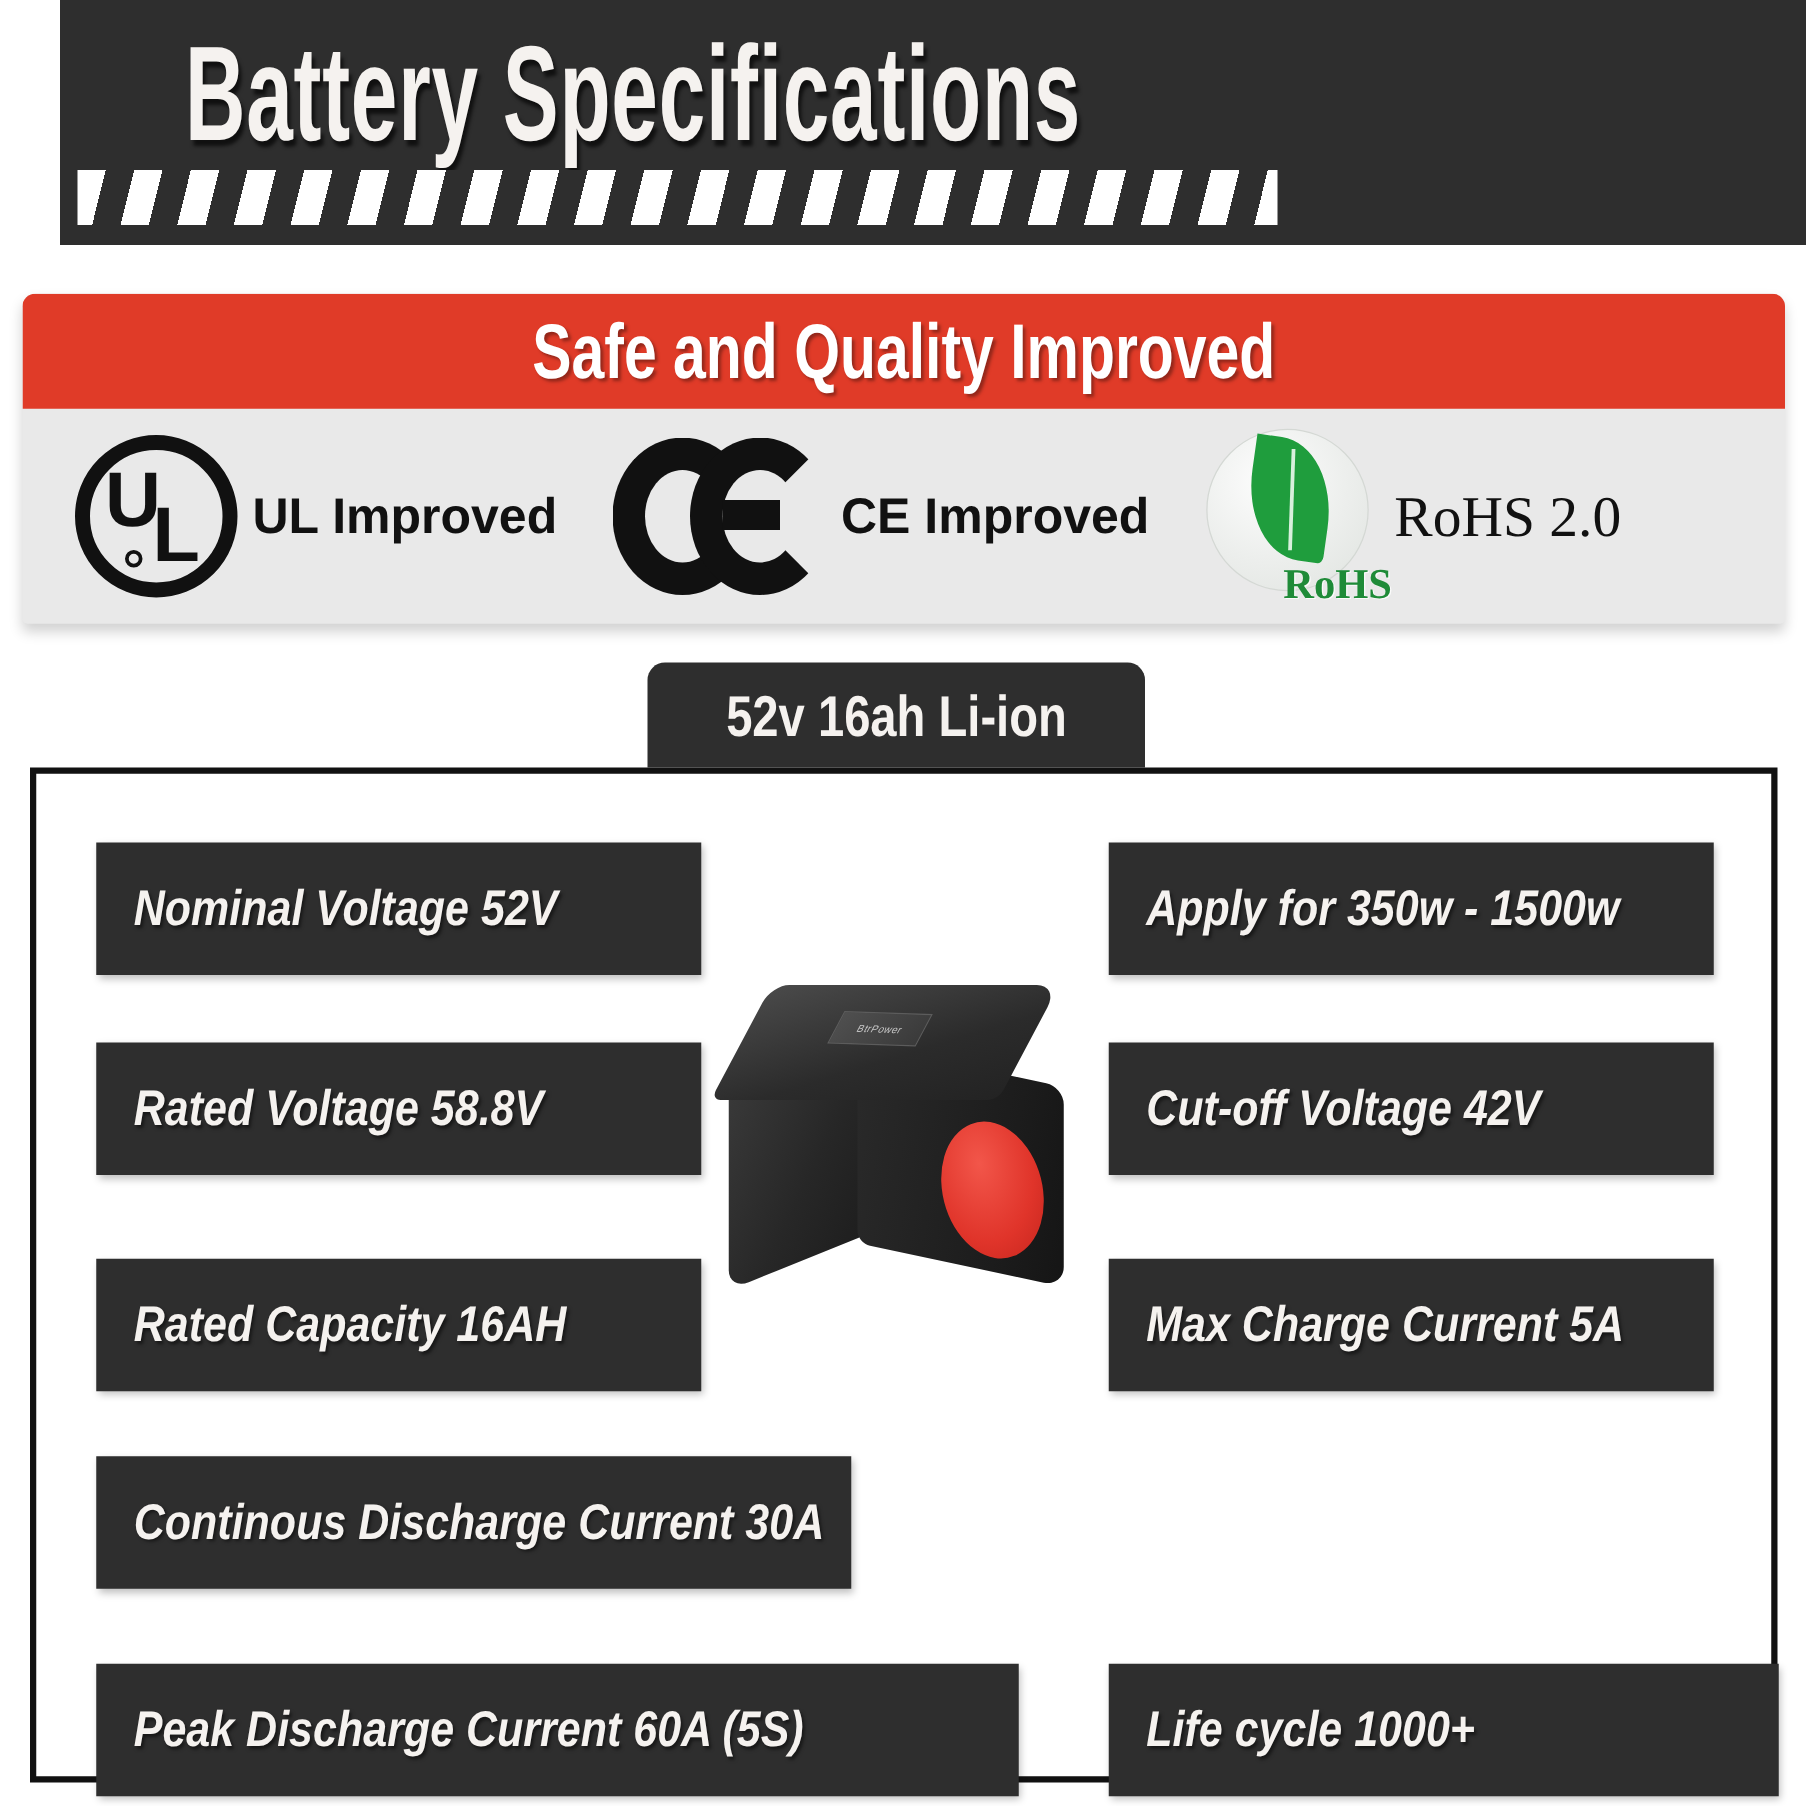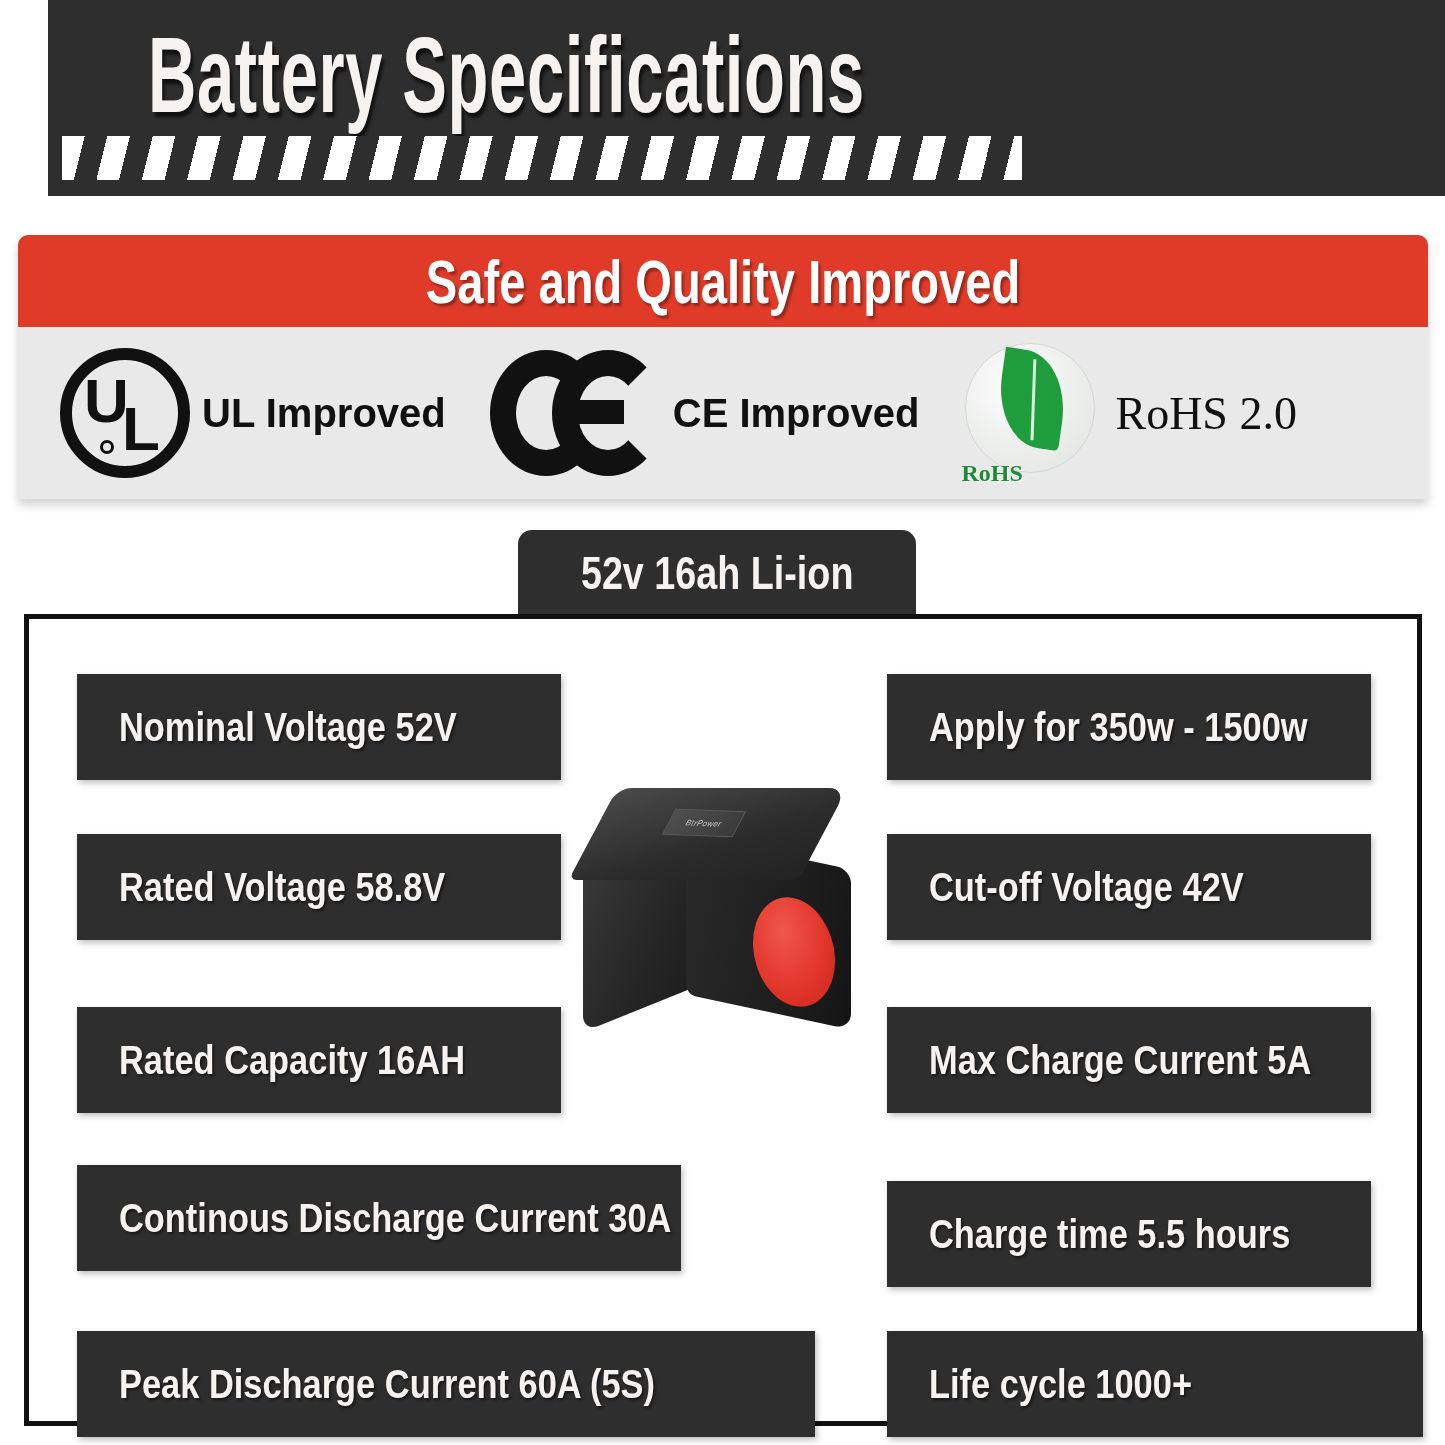--- a/index.html
+++ b/index.html
@@ -118,22 +118,22 @@
     background:#1f9d3d;
     border-radius:0 70% 6% 70%;
     transform:rotate(8deg);
   }
   .rohs-vein {
     position:absolute; left:50%; top:8%;
     width:3px; height:84%; background:#d8f0dd;
     transform:rotate(-6deg);
   }
   .rohs-word {
-    position:absolute; left:0; bottom:-4px; width:140px;
-    text-align:left; font-size:24px; font-weight:bold;
+    position:absolute; left:12px; bottom:-4px; width:140px;
+    text-align:right; font-size:34px; font-weight:bold;
     color:#1f8b38; font-family:"Liberation Serif", serif;
     text-shadow:1px 1px 0 rgba(255,255,255,0.8);
   }
 
   
   .product-tab {
     position:absolute; left:518px; top:530px;
     width:398px; height:85px;
     background:#2e2e2e; border-radius:14px 14px 0 0;
     display:flex; align-items:center; justify-content:center;
@@ -148,22 +148,23 @@
   .spec-panel {
     position:absolute; left:24px; top:614px;
     width:1398px; height:812px;
     border:5px solid #111;
     background:#fff;
   }
   .spec-box {
     position:absolute;
     background:#2e2e2e;
     display:flex; align-items:center;
-    padding-left:42px;
+    padding-left:30px;
     box-shadow:2px 3px 6px rgba(0,0,0,0.25);
+    font-style:italic;
   }
   .spec-text {
     font-size:40px; font-weight:bold; color:#f5f2ef;
     transform:scaleX(0.86); transform-origin:left center;
     white-space:nowrap;
     text-shadow:2px 2px 3px rgba(0,0,0,0.5);
   }
 
   
   .battery-wrap {
@@ -282,23 +283,20 @@
 
     <div class="spec-box" style="left:858px; top:55px; width:484px; height:106px;">
       <span class="spec-text">Apply for 350w - 1500w</span>
     </div>
     <div class="spec-box" style="left:858px; top:215px; width:484px; height:106px;">
       <span class="spec-text">Cut-off Voltage   42V</span>
     </div>
     <div class="spec-box" style="left:858px; top:388px; width:484px; height:106px;">
       <span class="spec-text">Max Charge Current  5A</span>
     </div>
-    <div class="spec-box" style="left:858px; top:562px; width:484px; height:106px;">
-      <span class="spec-text">Charge time  5.5 hours</span>
-    </div>
     <div class="spec-box" style="left:858px; top:712px; width:536px; height:106px;">
       <span class="spec-text">Life cycle   1000+</span>
     </div>
 
   </div>
 
   <div class="battery-wrap">
     <div class="batt-side"></div>
     <div class="batt-front"></div>
     <div class="batt-oval"></div>

